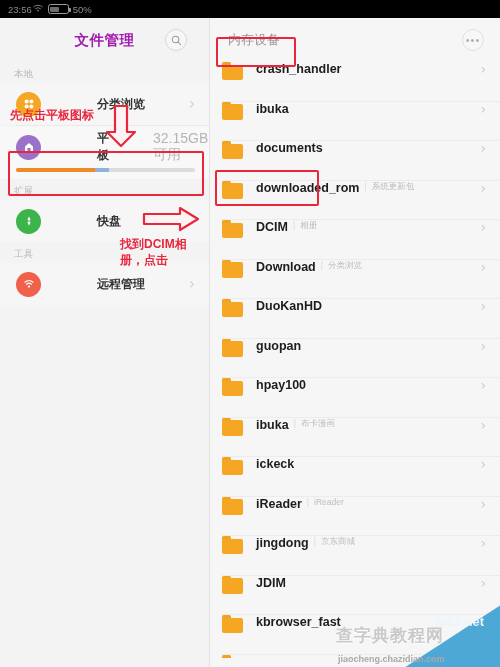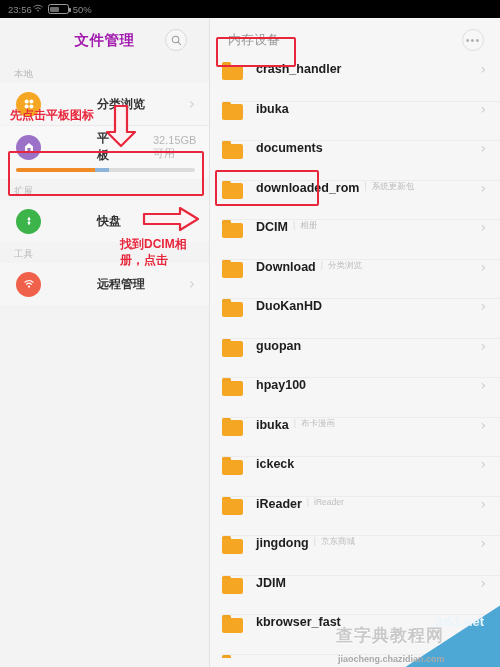--- a/index.html
+++ b/index.html
@@ -97,21 +97,21 @@
   }
   .lrow.plain { background: #f7f6f6; }
   .licon {
     width: 25px; height: 25px; border-radius: 50%;
     flex: 0 0 25px;
     display: flex; align-items: center; justify-content: center;
     margin-right: 12px;
   }
   .licon svg { width: 14px; height: 14px; }
   .ltext { font-size: 12px; color: #333; font-weight: bold; flex: 1; }
-  .lmeta { font-size: 11px; color: #b5b5b5; margin-right: 13px; }
+  .lmeta { font-size: 14px; color: #b5b5b5; margin-right: 13px; }
   .chev {
     color: #cfcfcf; font-size: 15px; line-height: 1;
     font-family: "DejaVu Sans", sans-serif;
   }
   .lsep { height: 1px; background: #eaeaea; margin-left: 16px; }
 
   .storagebar-wrap { padding: 0 14px 0 16px; background: #f9f8f8; padding-bottom: 7px; }
   .storagebar {
     height: 4px; border-radius: 2px; background: #dcdcdc;
     position: relative; overflow: hidden;

